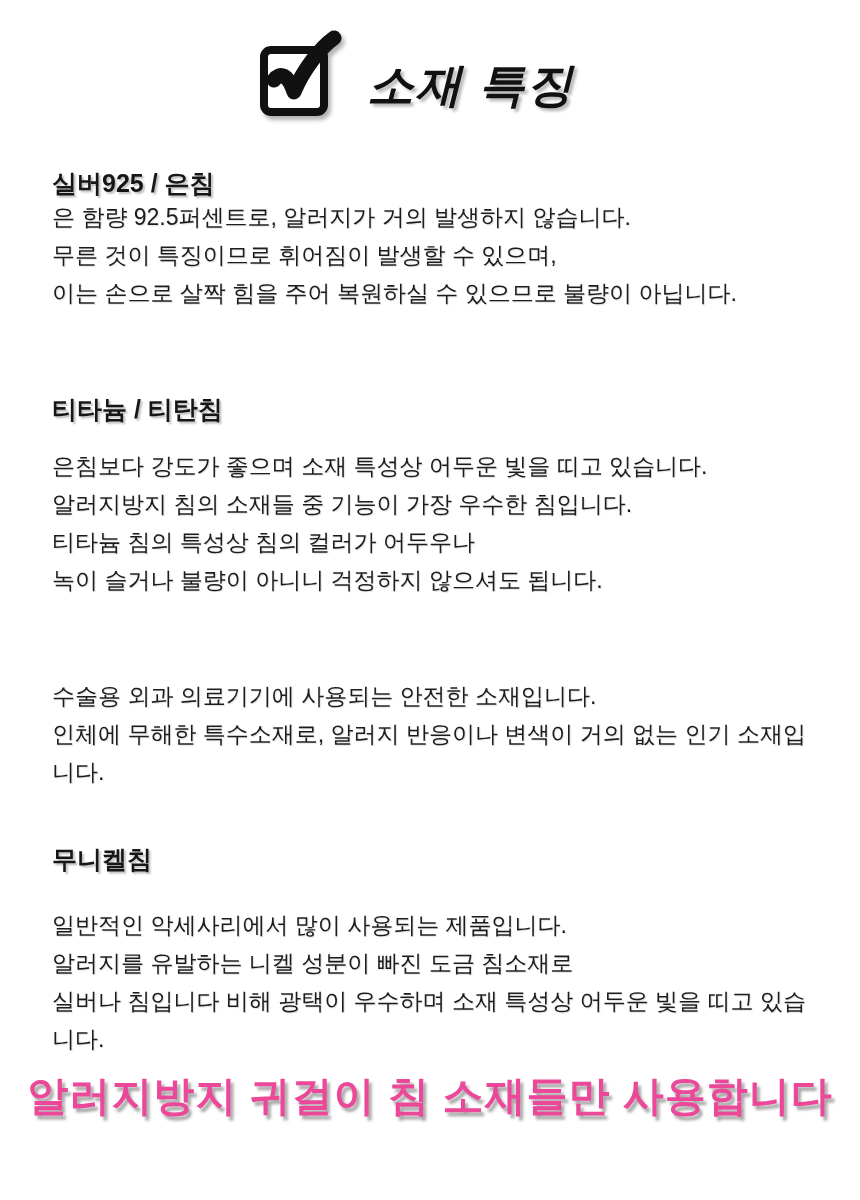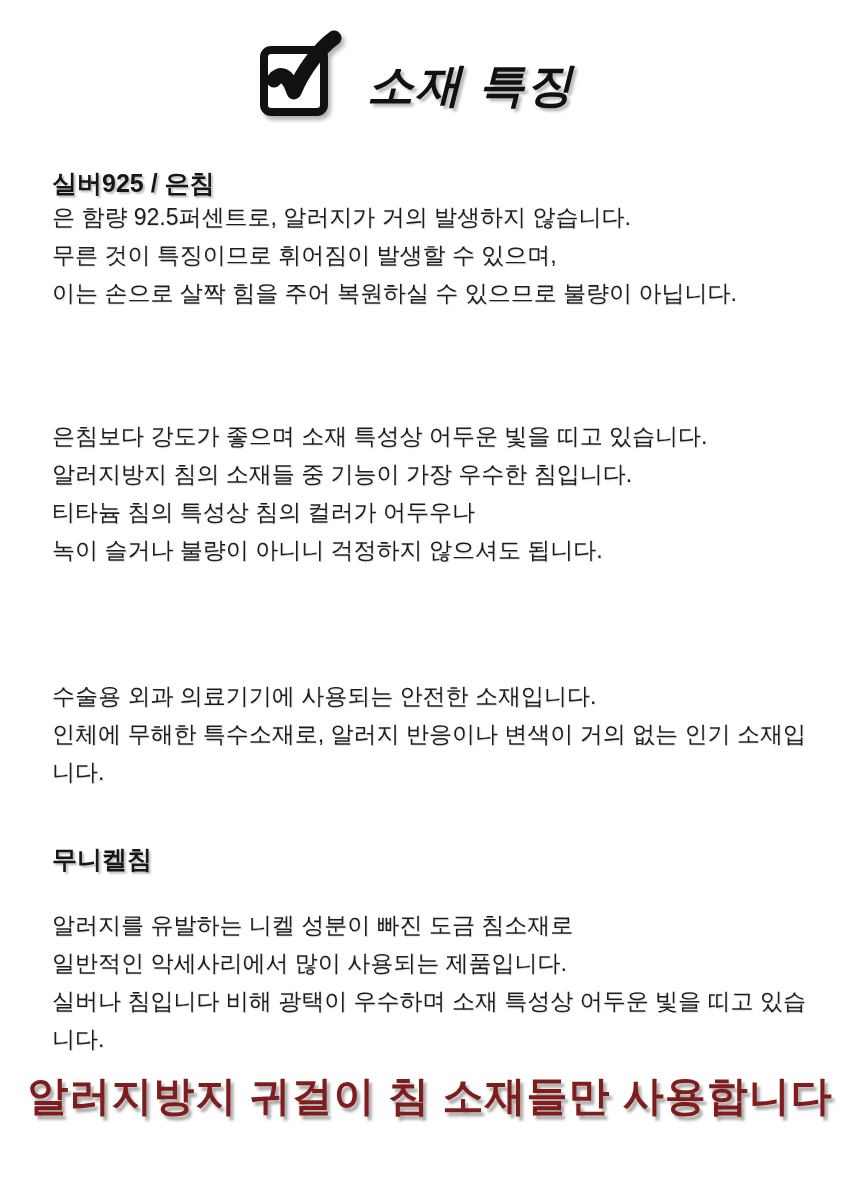--- a/index.html
+++ b/index.html
@@ -74,21 +74,21 @@
     position: absolute;
     top: 1072px;
     left: 0;
     width: 860px;
     text-align: center;
   }
   .footer-text {
     font-size: 41px;
     font-weight: 700;
     letter-spacing: 1px;
-    color: #7f1d1d;
+    color: #ec4899;
     text-shadow: 3px 4px 3px rgba(0,0,0,0.35);
     line-height: 1.2;
   }
 </style>
 </head>
 <body>
 
 <div class="page">
 
   <div class="header">
@@ -104,40 +104,41 @@
   <div class="section" id="section-1">
     <div class="section-heading">실버925 / 은침</div>
     <div class="section-body">
       <span class="line">은 함량 92.5퍼센트로, 알러지가 거의 발생하지 않습니다.</span>
       <span class="line">무른 것이 특징이므로 휘어짐이 발생할 수 있으며,</span>
       <span class="line">이는 손으로 살짝 힘을 주어 복원하실 수 있으므로 불량이 아닙니다.</span>
     </div>
   </div>
 
   <div class="section" id="section-2">
+    <div class="section-heading">티타늄 / 티탄침</div>
     <div class="section-body">
       <span class="line">은침보다 강도가 좋으며 소재 특성상 어두운 빛을 띠고 있습니다.</span>
       <span class="line">알러지방지 침의 소재들 중 기능이 가장 우수한 침입니다.</span>
       <span class="line">티타늄 침의 특성상 침의 컬러가 어두우나</span>
       <span class="line">녹이 슬거나 불량이 아니니 걱정하지 않으셔도 됩니다.</span>
     </div>
   </div>
 
   <div class="section" id="section-3">
     <div class="section-body">
       <span class="line">수술용 외과 의료기기에 사용되는 안전한 소재입니다.</span>
       <span class="line">인체에 무해한 특수소재로, 알러지 반응이나 변색이 거의 없는 인기 소재입니다.</span>
     </div>
   </div>
 
   <div class="section" id="section-4">
     <div class="section-heading">무니켈침</div>
     <div class="section-body">
+      <span class="line">일반적인 악세사리에서 많이 사용되는 제품입니다.</span>
       <span class="line">알러지를 유발하는 니켈 성분이 빠진 도금 침소재로</span>
-      <span class="line">일반적인 악세사리에서 많이 사용되는 제품입니다.</span>
       <span class="line">실버나 침입니다 비해 광택이 우수하며 소재 특성상 어두운 빛을 띠고 있습니다.</span>
     </div>
   </div>
 
   <div class="footer">
     <div class="footer-text">알러지방지 귀걸이 침 소재들만 사용합니다</div>
   </div>
 
 </div>
 

